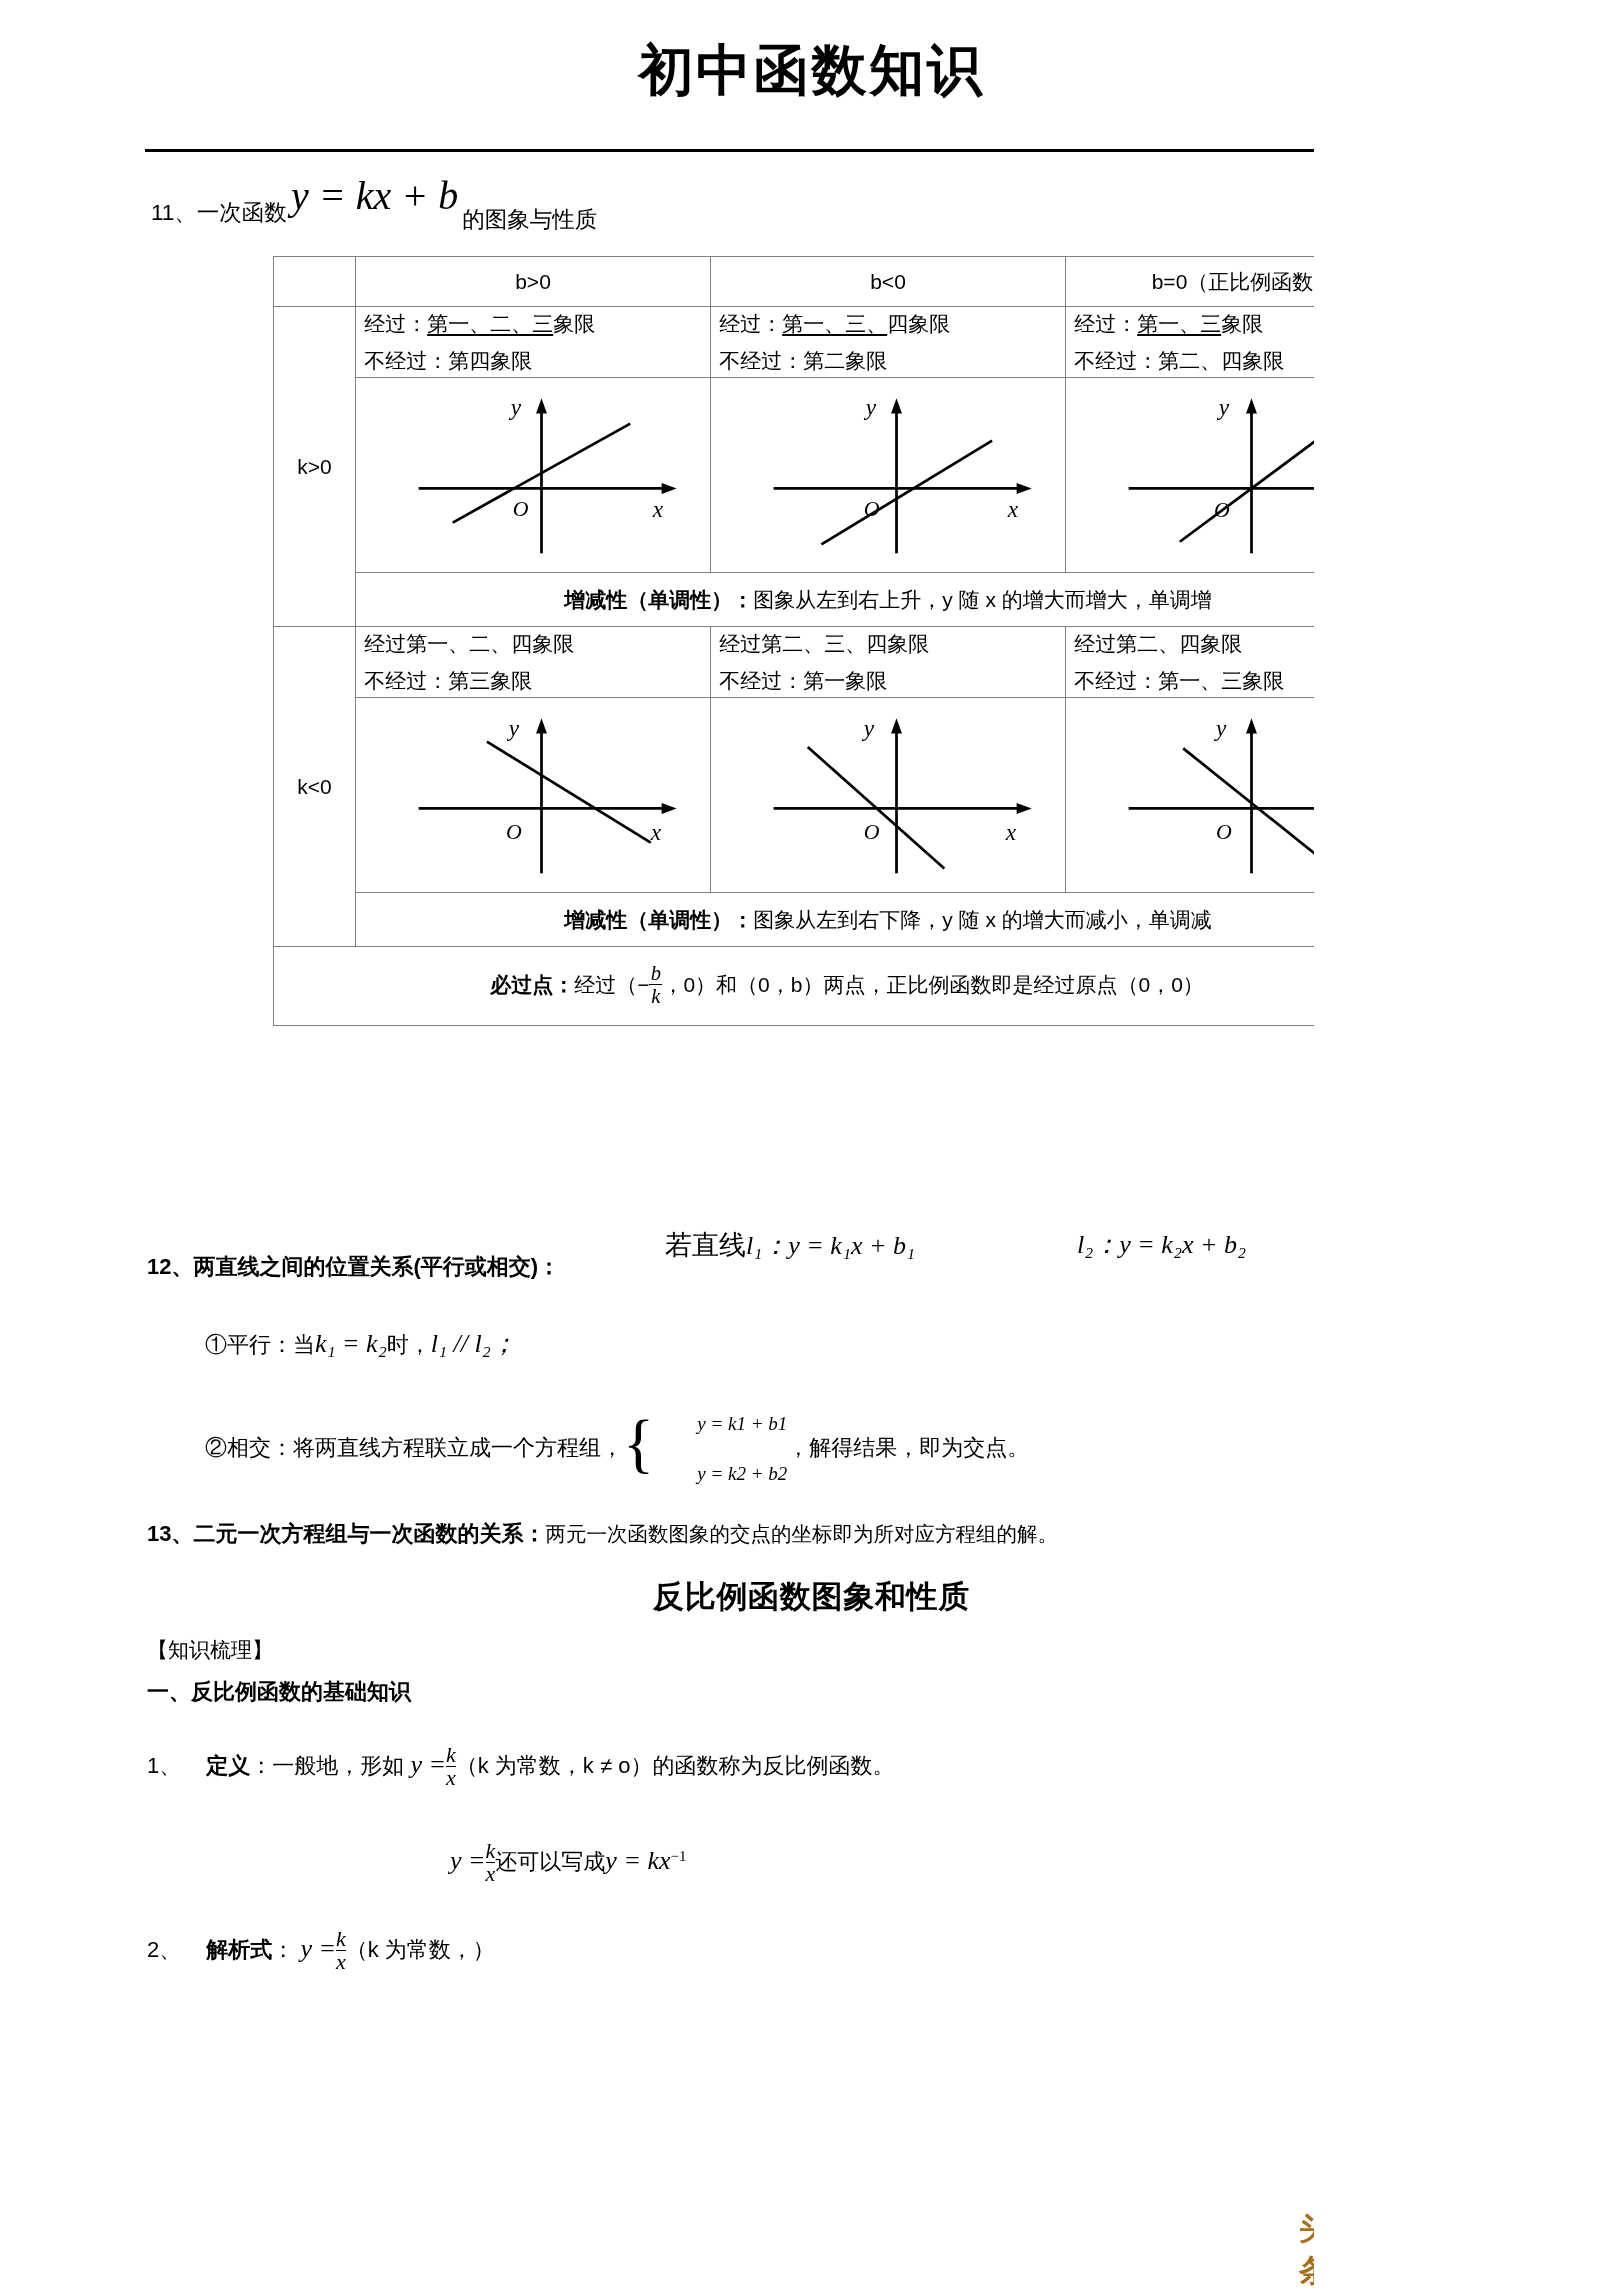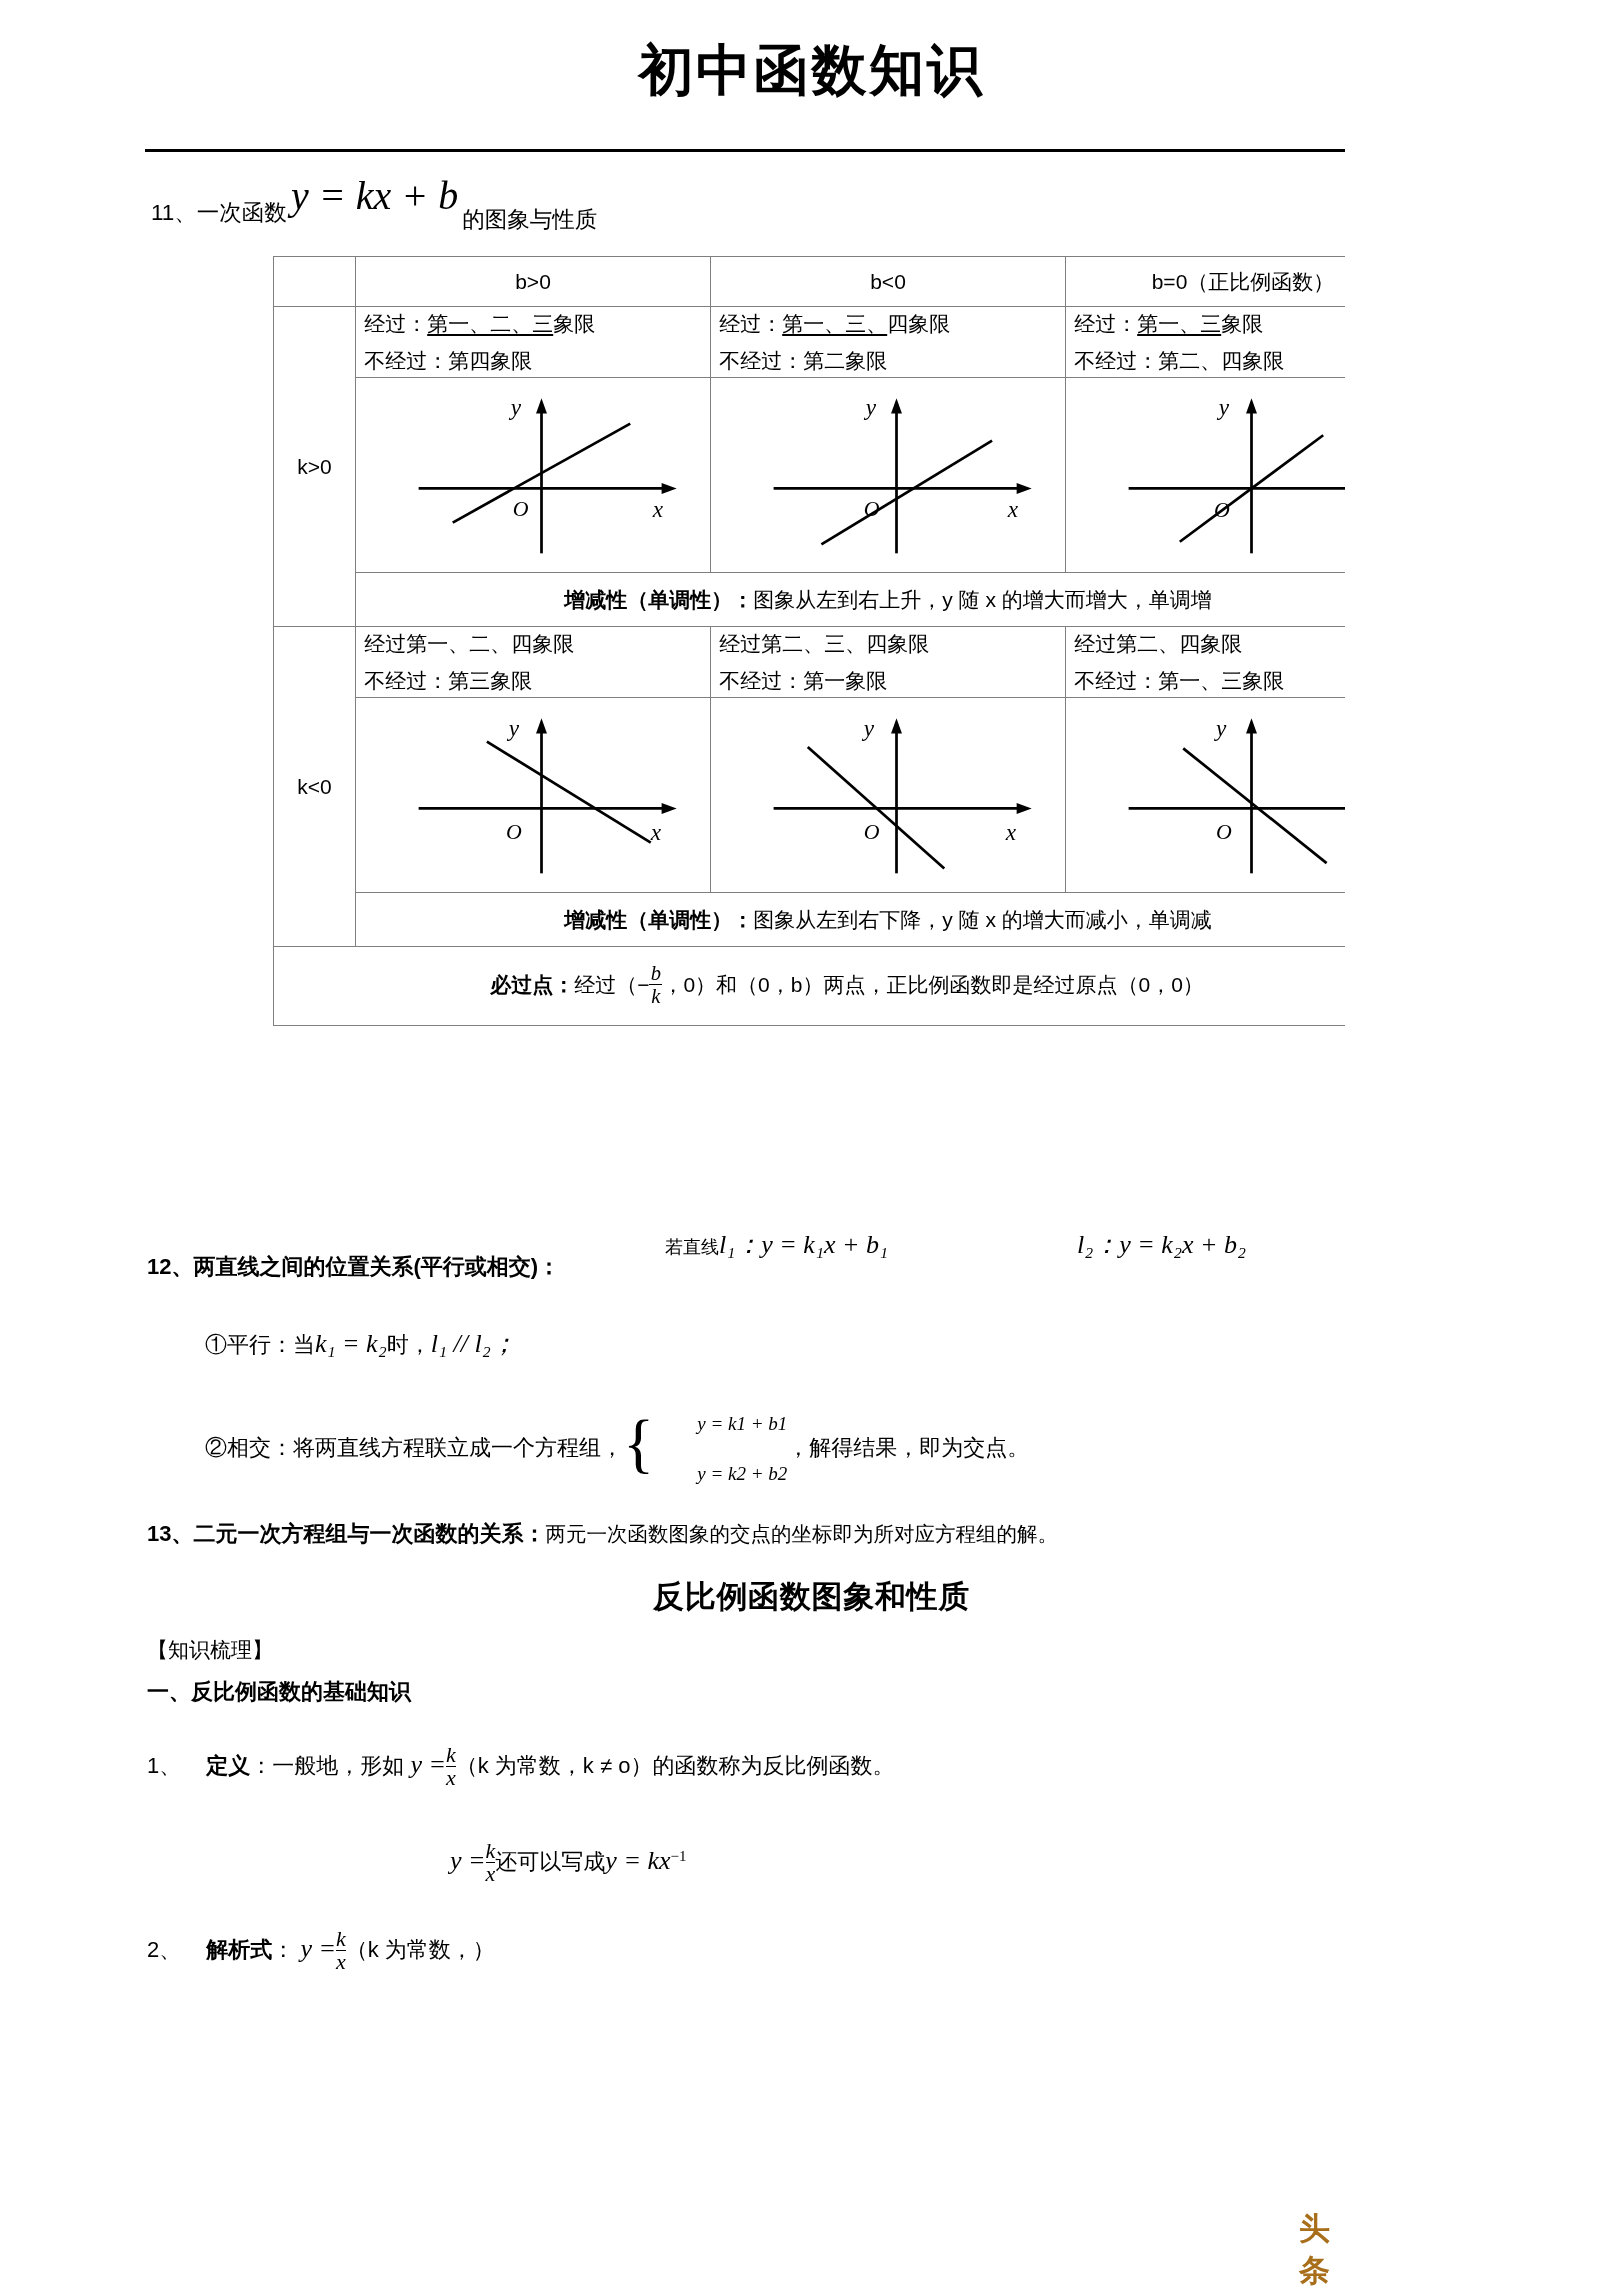--- a/index.html
+++ b/index.html
@@ -4,21 +4,21 @@
 <style>
   html, body { margin:0; padding:0; background:#ffffff; }
   body {
     width:1623px; height:2295px; position:relative;
     font-family:"Liberation Serif", serif;
     color:#000;
     -webkit-font-smoothing:antialiased;
   }
   .page {
     position:absolute; left:0; top:0; width:1314px; height:2295px;
-    background:#fff; overflow:hidden;padding-left:31px;
+    background:#fff; overflow:hidden;
   }
 
   
   .doc-title {
     position:absolute; left:0; top:42px; width:1623px;
     text-align:center;
     font-family:"Liberation Sans", sans-serif;
     font-weight:bold;
     font-size:55px; letter-spacing:2.7px;
     line-height:1.05;
@@ -361,21 +361,21 @@
               <span class="bar"></span>
               <span class="den">k</span>
           </span><span>，0）和（0，b）两点，正比例函数即是经过原点（0，0）</span>
         </td>
       </tr>
     </tbody>
   </table>
 
   <div class="item item12-label">12、两直线之间的位置关系(平行或相交)：</div>
   <div class="item item12-eq1">
-    <span style="font-family:Liberation Serif, serif;font-size:18px;text-align:center;">若直线</span><span class="mr" style="font-style:italic;">l₁：y = k₁x + b₁</span>
+    <span style="font-family:Liberation Serif, serif;font-size:27px;text-align:center;">若直线</span><span class="mr" style="font-style:italic;">l₁：y = k₁x + b₁</span>
   </div>
   <div class="item item12-eq2">
     <span class="mr" style="font-style:italic;">l₂：y = k₂x + b₂</span>
   </div>
 
   <div class="item item-par">
     <span>①</span><span>平行：</span><span>当</span><span class="mr" style="font-style:italic;">k₁ = k₂</span><span>时，</span><span class="mr" style="font-style:italic;">l₁ // l₂；</span>
   </div>
 
   <div class="item item-int">

